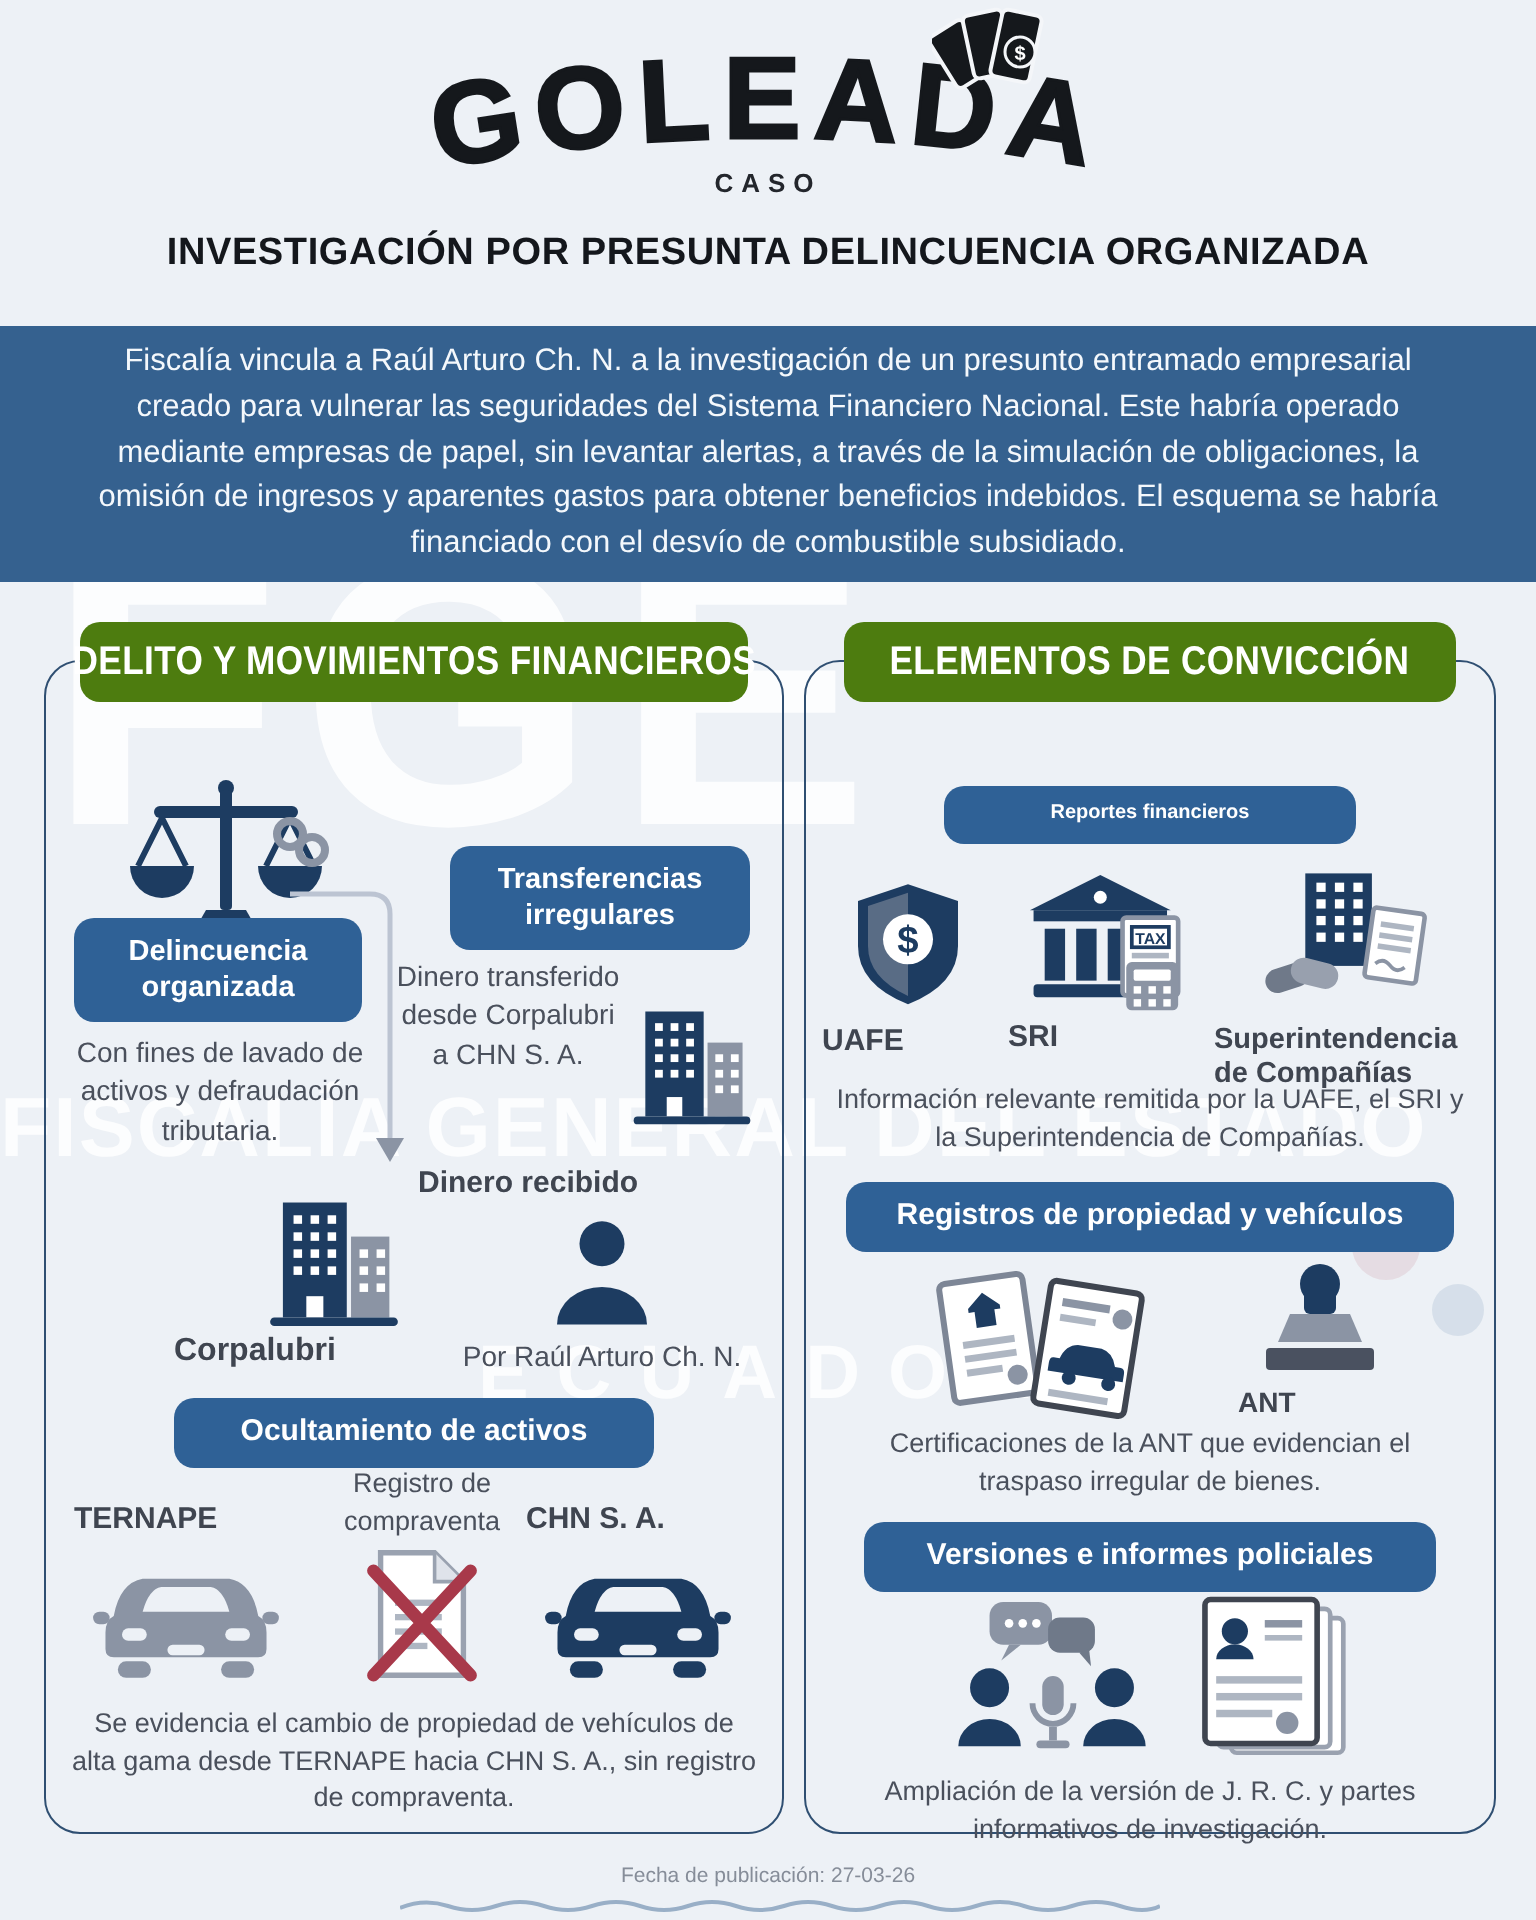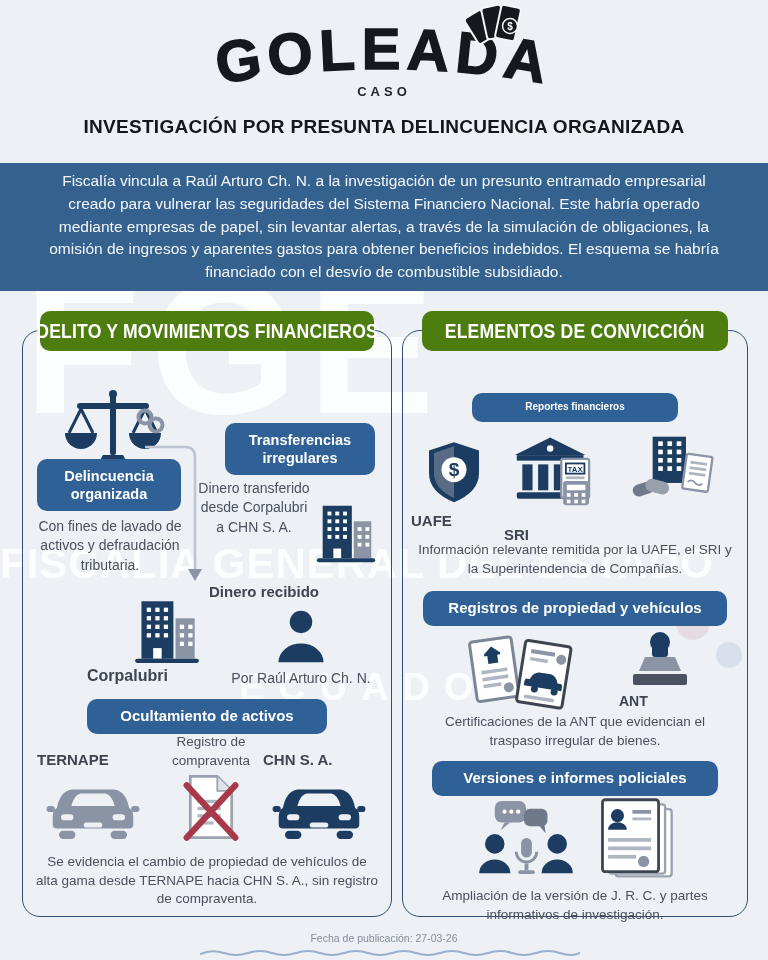--- a/index.html
+++ b/index.html
@@ -278,21 +278,21 @@
           <g fill="#ffffff">
             <rect x="62" y="67" width="4" height="4"></rect>
               <rect x="70" y="67" width="4" height="4"></rect>
               <rect x="78" y="67" width="4" height="4"></rect>
             <rect x="62" y="74" width="4" height="4"></rect>
               <rect x="70" y="74" width="4" height="4"></rect>
               <rect x="78" y="74" width="4" height="4"></rect>
           </g>
         </svg>
       </div>
-      <div class="label-bold" style="position:static;font-size:15px;margin-top:19px">SRI</div>
+      <div class="label-bold" style="position:static;font-size:15px;margin-top:3px">SRI</div>
     </div>
     <div style="width:132px" class="center">
       <div style="height:76px;display:flex;align-items:flex-end;justify-content:center">
         <svg width="86" height="74" viewBox="0 0 92 80">
           <rect x="24" y="4" width="36" height="50" fill="#1d3c61"></rect>
           <g fill="#ffffff">
             <rect x="30" y="9" width="5" height="5"></rect>
               <rect x="40" y="9" width="5" height="5"></rect>
               <rect x="50" y="9" width="5" height="5"></rect>
             <rect x="30" y="18" width="5" height="5"></rect>
@@ -313,20 +313,21 @@
                 <rect x="63" y="43" width="18" height="3"></rect>
             </g>
             <path d="M63 54 q4 -4 8 0 t8 0" stroke="#8b94a4" fill="none" stroke-width="2"></path>
           </g>
           <g>
             <rect x="2" y="54" width="24" height="13" rx="6.5" fill="#6f7989" transform="rotate(-18 14 60)"></rect>
             <rect x="16" y="51" width="26" height="14" rx="7" fill="#98a0ae" transform="rotate(14 29 58)"></rect>
           </g>
         </svg>
       </div>
+      <div class="label-bold" style="position:static;font-size:14.5px;line-height:1.2;margin-top:5px">Superintendencia de Compañías</div>
     </div>
   </div>
 
   <div class="body-text" style="left:12px;top:210px;width:320px">Información relevante remitida por la UAFE, el SRI y la Superintendencia de Compañías.</div>
 
   <div class="pill-blue" style="left:50%;transform:translateX(-50%);top:260px;width:304px;font-size:15px">Registros de propiedad y vehículos</div>
 
   <div class="abs" style="left:56px;top:298px">
     <svg width="118" height="92" viewBox="0 0 116 92">
       <g transform="rotate(-8 36 46)">

